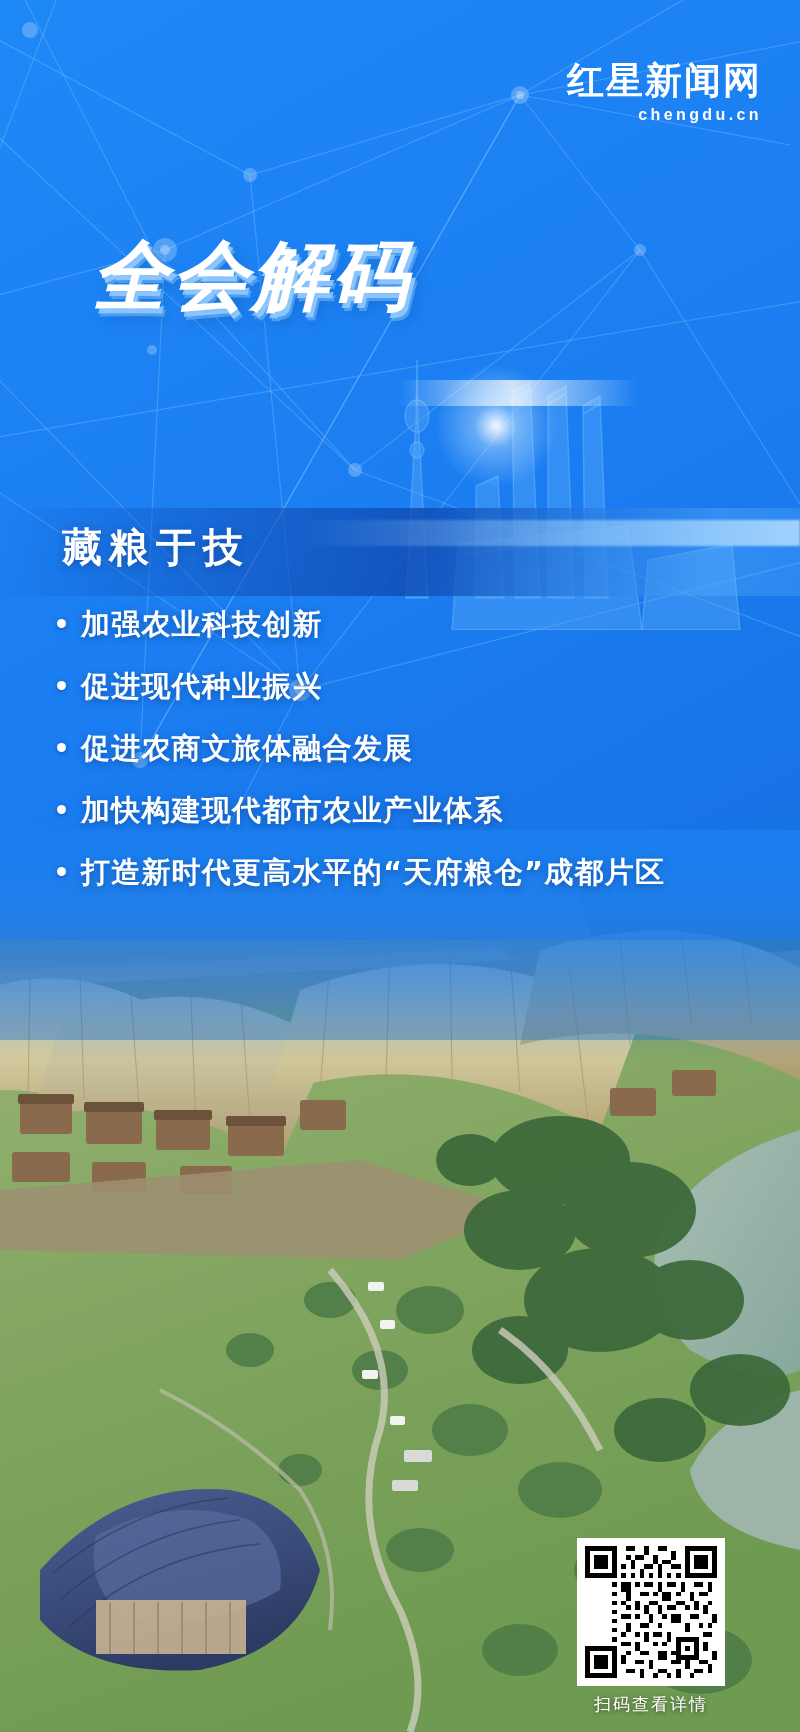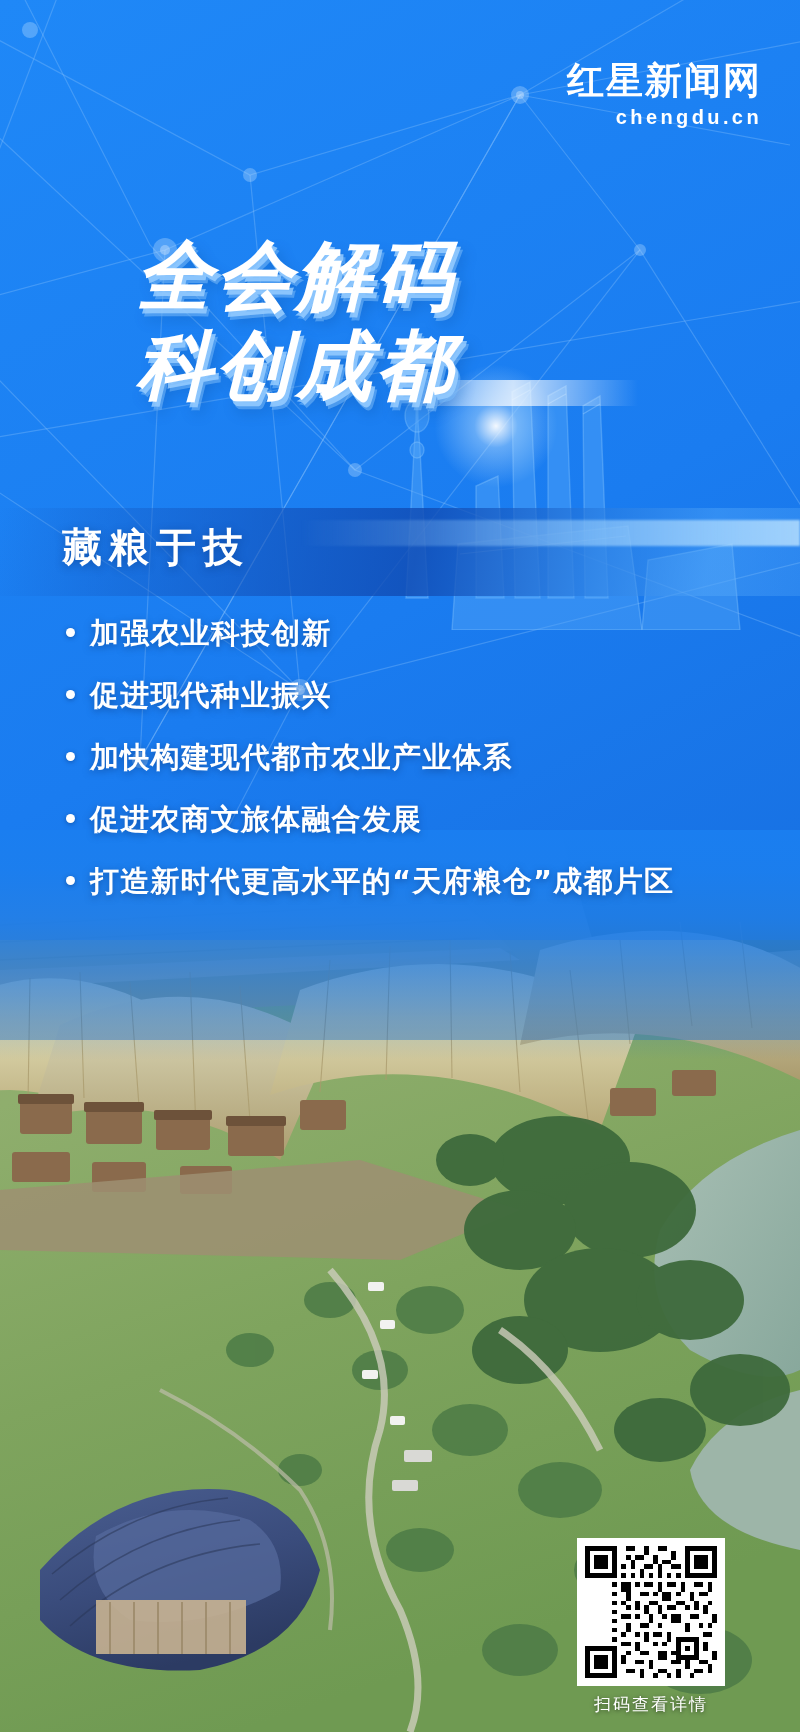--- a/index.html
+++ b/index.html
@@ -45,38 +45,37 @@
     position:absolute;right:38px;top:62px;z-index:20;
     text-align:right;color:#fff;margin-left:35px;
   }
   .logo .cn{
     font-family:"Liberation Serif","DejaVu Serif",serif;
     font-size:37px;font-weight:bold;letter-spacing:2px;line-height:1;
     white-space:nowrap;
   }
   .logo .en{
     font-family:"Liberation Sans",sans-serif;
-    font-size:20px;font-weight:bold;letter-spacing:3.4px;
+    font-size:16px;font-weight:bold;letter-spacing:3.4px;
     margin-top:8px;line-height:1;
   }
 
   
   .headline{position:absolute;left:92px;top:238px;z-index:20;}
   .hl-line{
     position:relative;
     font-family:"DejaVu Sans","Liberation Sans",sans-serif;
     font-weight:bold;font-style:italic;
     font-size:76px;line-height:1.0;
     letter-spacing:4px;white-space:nowrap;
     color:#ffffff;
     text-shadow:
        3px 5px 0 rgba(150,205,255,.85),
        5px 8px 0 rgba(120,185,250,.55),
        7px 11px 14px rgba(10,70,150,.32);
-    margin-left: 44px;
   }
   .hl-line.two{margin-top:14px;}
 
   .glow{
     position:absolute;z-index:19;pointer-events:none;
     background:radial-gradient(circle, rgba(255,255,255,.95) 0%, rgba(190,225,255,.45) 22%, rgba(140,200,255,0) 62%);
   }
   .glow.a{left:426px;top:356px;width:140px;height:140px;}
   .glow.b{left:398px;top:380px;width:240px;height:26px;
     background:linear-gradient(90deg,rgba(255,255,255,0) 0%,rgba(255,255,255,.75) 48%,rgba(255,255,255,0) 100%);}
@@ -103,21 +102,21 @@
     font-family:"DejaVu Sans","Liberation Sans",sans-serif;
     font-size:40px;font-weight:bold;color:#fff;letter-spacing:7px;
     line-height:1.35;white-space:nowrap;
     text-shadow:0 2px 8px rgba(8,52,120,.45);
     text-align:right;
   }
 
   
   .bullets{
     position:absolute;left:46px;top:600px;width:730px;z-index:20;
-    list-style:none;margin:12px;padding:0;
+    list-style:none;margin:3px;padding:0;
   }
   .bullets li{
     position:relative;
     display:flex;align-items:flex-start;
     padding-left:32px;
     margin-bottom:20px;
     font-family:"DejaVu Sans","Liberation Sans",sans-serif;
     font-size:29px;font-weight:bold;color:#ffffff;
     letter-spacing:1.2px;line-height:1.45;
     white-space:nowrap;
@@ -378,41 +377,40 @@
     <div class="fade"></div>
   </div>
 
   <div class="logo">
     <div class="cn">红星新闻网</div>
     <div class="en">chengdu.cn</div>
   </div>
 
   <div class="headline">
     <div class="hl-line one">全会解码</div>
-    <div class="hl-line two">科创成都</div>
   </div>
   <div class="glow a"></div>
   <div class="glow b"></div>
 
   <div class="band"></div>
   <div class="band-hi"></div>
   <div class="subtitle">藏粮于技</div>
 
   <ul class="bullets">
     <li>
         <span>加强农业科技创新</span>
       </li>
     <li>
         <span>促进现代种业振兴</span>
       </li>
     <li>
-        <span>加快构建现代都市农业产业体系</span>
+        <span>促进农商文旅体融合发展</span>
       </li>
     <li>
-        <span>促进农商文旅体融合发展</span>
+        <span>加快构建现代都市农业产业体系</span>
       </li>
     <li>
         <span>打造新时代更高水平的“天府粮仓”成都片区</span>
       </li>
   </ul>
 
   <div class="qrblock">
     <div class="qrbox">
       <svg viewBox="0 0 29 29" shape-rendering="crispEdges">
         <rect width="29" height="29" fill="#fff"></rect>

